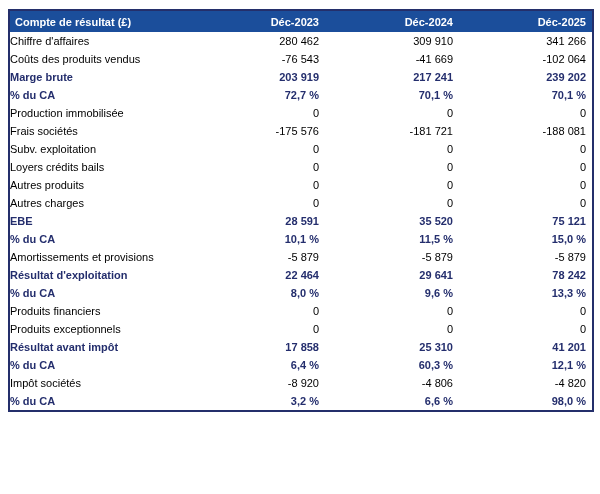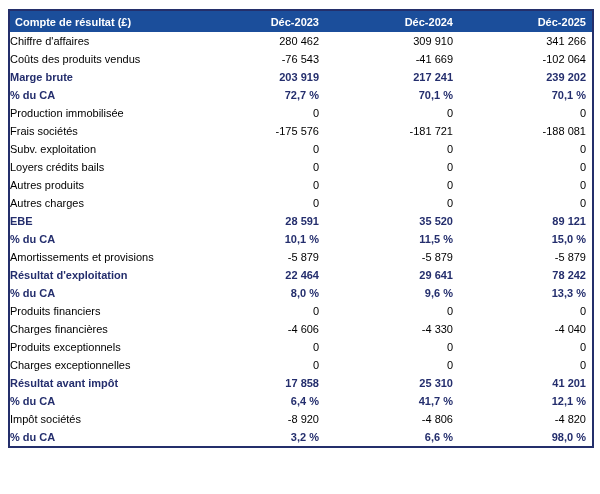--- a/index.html
+++ b/index.html
@@ -138,21 +138,21 @@
         <tr>
           <td class="label">Autres charges</td>
           <td class="num">0</td>
           <td class="num">0</td>
           <td class="num">0</td>
         </tr>
         <tr class="bold">
           <td class="label">EBE</td>
           <td class="num">28 591</td>
           <td class="num">35 520</td>
-          <td class="num">89 121</td>
+          <td class="num">75 121</td>
         </tr>
         <tr class="bold">
           <td class="label">% du CA</td>
           <td class="num">10,1 %</td>
           <td class="num">11,5 %</td>
           <td class="num">15,0 %</td>
         </tr>
         <tr>
           <td class="label">Amortissements et provisions</td>
           <td class="num">-5 879</td>
@@ -171,47 +171,35 @@
           <td class="num">9,6 %</td>
           <td class="num">13,3 %</td>
         </tr>
         <tr>
           <td class="label">Produits financiers</td>
           <td class="num">0</td>
           <td class="num">0</td>
           <td class="num">0</td>
         </tr>
         <tr>
-          <td class="label">Charges financières</td>
-          <td class="num">-4 606</td>
-          <td class="num">-4 330</td>
-          <td class="num">-4 040</td>
-        </tr>
-        <tr>
           <td class="label">Produits exceptionnels</td>
-          <td class="num">0</td>
-          <td class="num">0</td>
-          <td class="num">0</td>
-        </tr>
-        <tr>
-          <td class="label">Charges exceptionnelles</td>
           <td class="num">0</td>
           <td class="num">0</td>
           <td class="num">0</td>
         </tr>
         <tr class="bold">
           <td class="label">Résultat avant impôt</td>
           <td class="num">17 858</td>
           <td class="num">25 310</td>
           <td class="num">41 201</td>
         </tr>
         <tr class="bold">
           <td class="label">% du CA</td>
           <td class="num">6,4 %</td>
-          <td class="num">41,7 %</td>
+          <td class="num">60,3 %</td>
           <td class="num">12,1 %</td>
         </tr>
         <tr>
           <td class="label">Impôt sociétés</td>
           <td class="num">-8 920</td>
           <td class="num">-4 806</td>
           <td class="num">-4 820</td>
         </tr>
         <tr class="bold">
           <td class="label">% du CA</td>

